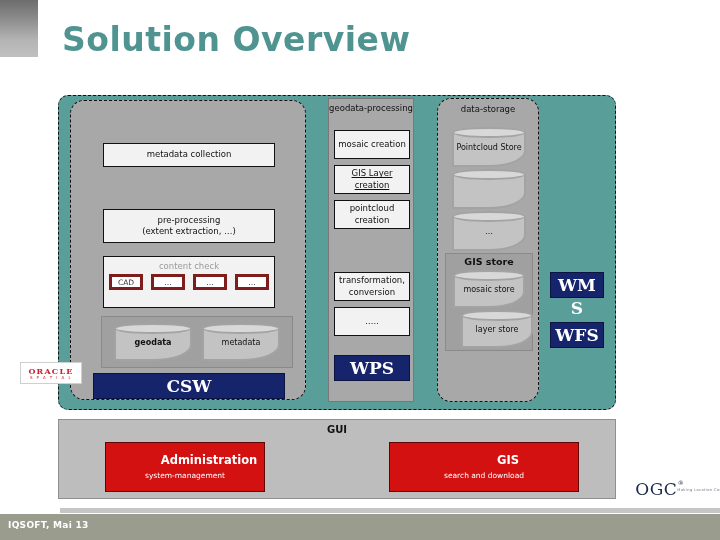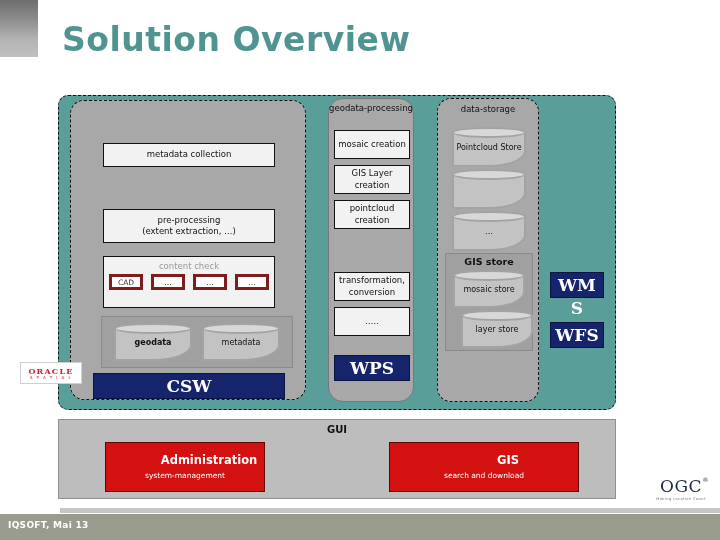--- a/index.html
+++ b/index.html
@@ -20,21 +20,21 @@
     letter-spacing:.5px;line-height:1.1;
     white-space:nowrap;
   }
   
   #teal-panel{
     position:absolute;left:58px;top:95px;width:558px;height:315px;
     background:#5a9e9a;border:1px dashed #111;border-radius:10px;
     box-sizing:border-box;
   }
   
-  .col{position:absolute;background:#a8a8a8;box-sizing:border-box;border-radius:15px;}
+  .col{position:absolute;background:#a8a8a8;box-sizing:border-box;}
   .col-dashed{border:1px dashed #111;border-radius:14px;}
   .col-solid{border:1px solid #787878;}
   .col-title{
     text-align:center;font-size:8.5px;color:#111;
     line-height:1.25;padding-top:4px;
   }
   
   .wbox{
     background:#f2f2f2;border:1px solid #111;box-sizing:border-box;
     display:flex;align-items:center;justify-content:center;text-align:center;
@@ -128,21 +128,21 @@
     display:flex;flex-direction:column;align-items:center;justify-content:center;
     color:#ffffff;
   }
   .red-title{font-size:11.5px;font-weight:bold;line-height:1.2;margin-left:48px;}
   .red-sub{font-size:7.5px;margin-top:4px;line-height:1.2;}
   #admin-box{left:46px;top:22px;width:160px;height:50px;}
   #gis-box{left:330px;top:22px;width:190px;height:50px;}
   
   #ogc-logo{
     position:absolute;left:650px;top:474px;width:62px;height:30px;
-    display:flex;flex-direction:column;align-items:center;justify-content:center;
+    display:flex;align-items:center;justify-content:center;
   }
   #ogc-word{
     font-family:"DejaVu Serif","Liberation Serif",serif;
     font-size:17px;color:#1c2c4c;line-height:1;position:relative;letter-spacing:.5px;
   }
   #ogc-sup{font-size:6px;position:absolute;top:-1px;right:-7px;}
   #ogc-sub{font-size:3.6px;color:#6b7384;letter-spacing:.4px;margin-top:2px;white-space:nowrap;}
   
   #footer-bar{
     position:absolute;left:0;top:514px;width:720px;height:26px;background:#9a9c8e;
@@ -199,21 +199,21 @@
   <div class="navy" style="position:absolute;left:22px;top:272px;width:192px;height:26px;font-size:17px;">
     <span>CSW</span>
   </div>
 </div>
 
 <div class="col col-solid" id="mid-col">
   <div class="col-title">geodata-processing</div>
   <div class="wbox mbox" style="top:31px;height:29px;">
     <span>mosaic creation</span>
   </div>
-  <div class="wbox mbox" style="top:66px;height:29px;">
+  <div class="wbox mbox" style="top:66px;height:29px;text-decoration:underline;">
     <span>GIS Layer creation</span>
   </div>
   <div class="wbox mbox" style="top:101px;height:29px;">
     <span>pointcloud creation</span>
   </div>
   <div class="wbox mbox" style="top:173px;height:29px;">
     <span>transformation, conversion</span>
   </div>
   <div class="wbox mbox" style="top:208px;height:29px;">
     <span>…..</span>

